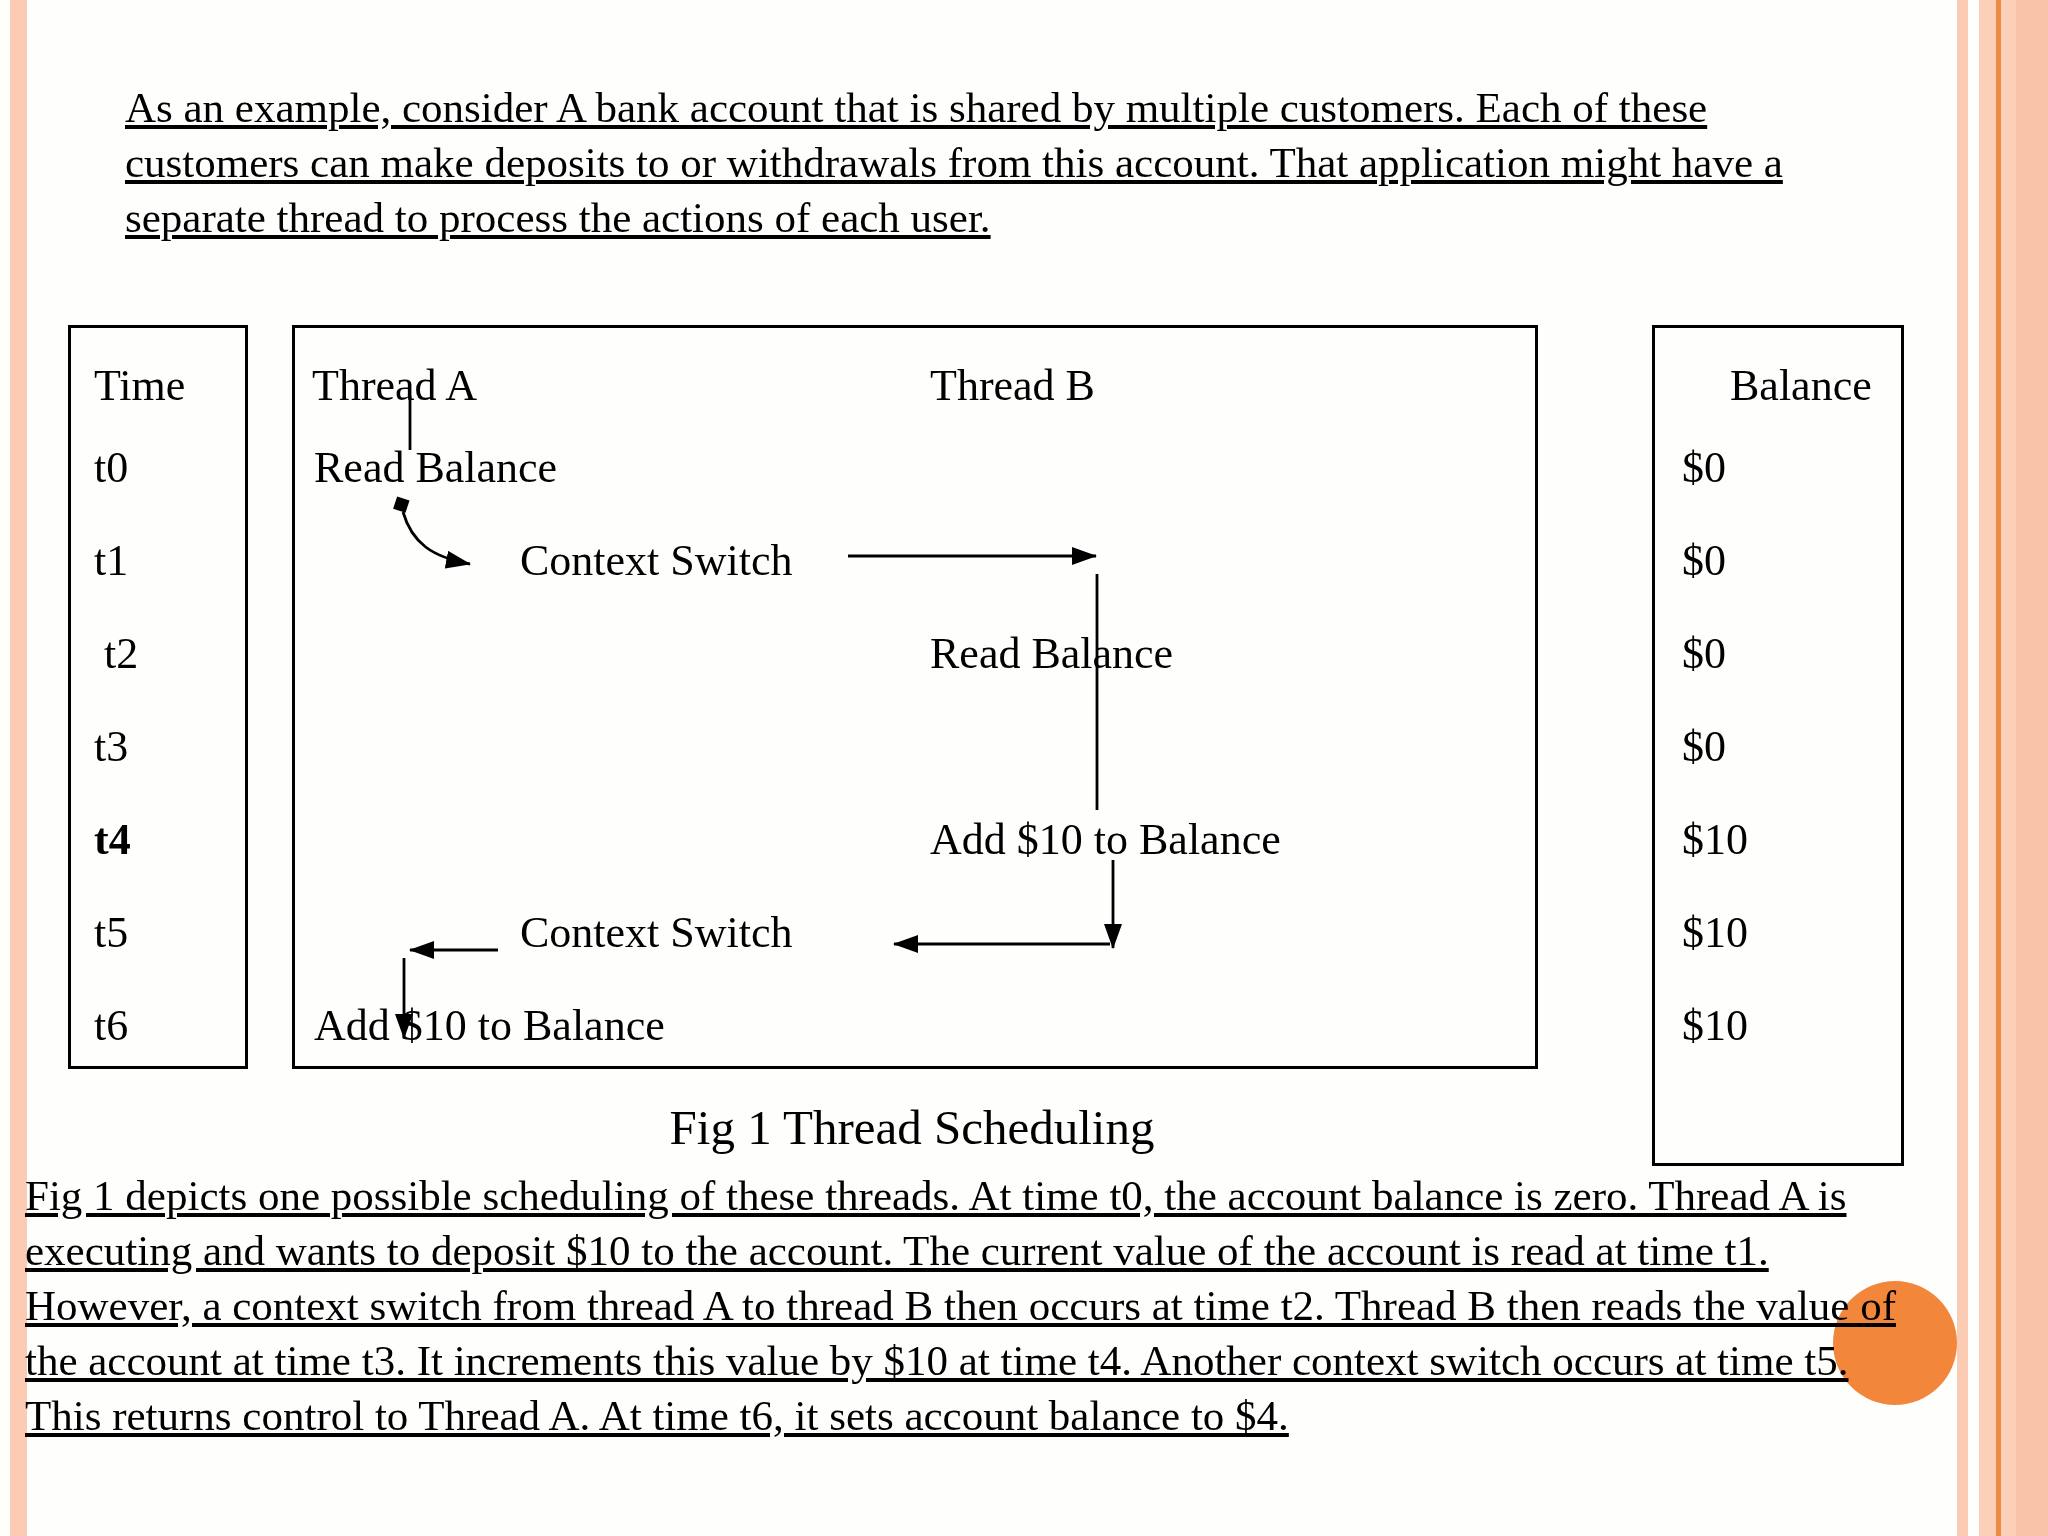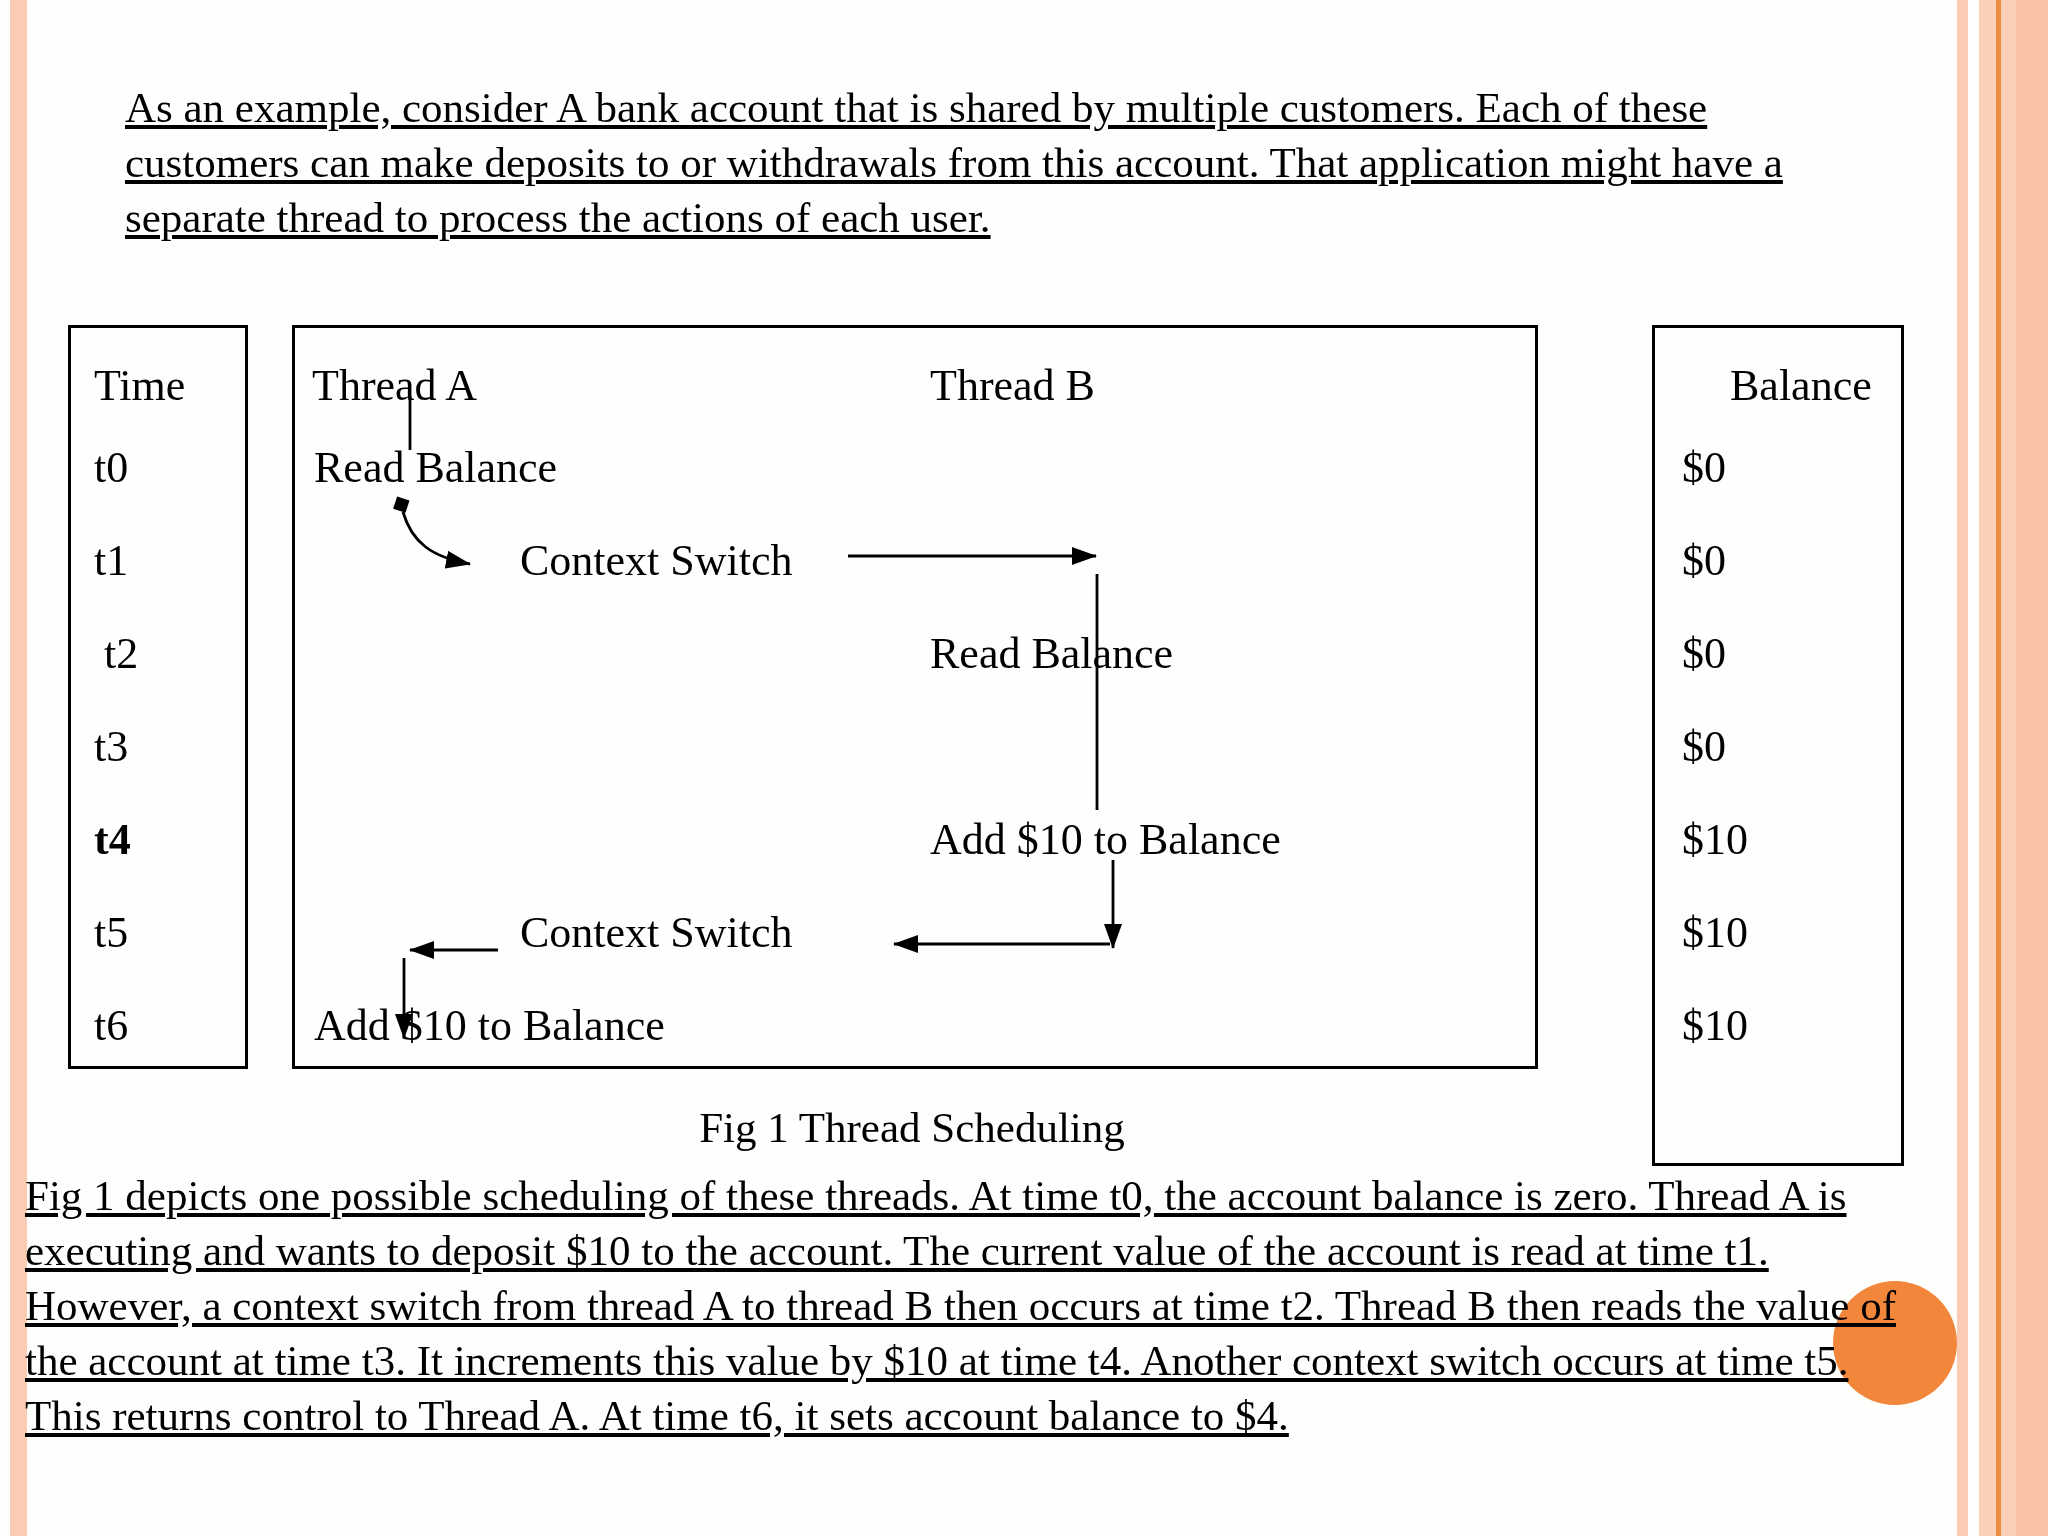--- a/index.html
+++ b/index.html
@@ -11,21 +11,21 @@
   }
   .stripe{position:absolute;top:0;height:1536px;z-index:0;}
   .fig-box{position:absolute;border:3px solid var(--border,#000);z-index:1;background:transparent;}
   .fig-text{position:absolute;white-space:nowrap;font-size:44px;line-height:56px;z-index:2;}
   .para{position:absolute;z-index:2;font-size:43px;line-height:55px;text-decoration:underline;}
   .para div{white-space:nowrap;}
   #arrow-layer{position:absolute;left:0;top:0;z-index:3;pointer-events:none;}
   #accent-circle{position:absolute;left:1833px;top:1281px;width:124px;height:124px;border-radius:50%;
     background:var(--accent_circle,#F2873C);z-index:1;}
   #caption{position:absolute;left:292px;top:1100px;width:1240px;text-align:center;
-    font-size:43px;line-height:56px;z-index:2;white-space:nowrap;}
+    font-size:49px;line-height:56px;z-index:2;white-space:nowrap;}
   
   #stripe-left{left:10px;width:17px;background:var(--stripe_peach,#FBCBB3);}
   #stripe-right-thin{left:1957px;width:11px;background:var(--stripe_peach,#FBCBB3);}
   #stripe-right-band{left:1979px;width:69px;background:var(--stripe_band,#FCCFB8);}
   #stripe-right-band-dark{left:2016px;width:32px;background:var(--stripe_band_dark,#F9C3A8);}
   #stripe-right-accent{left:1996px;width:5px;background:var(--stripe_accent_line,#EC8C44);z-index:1;}
 </style>
 </head>
 <body>
 

